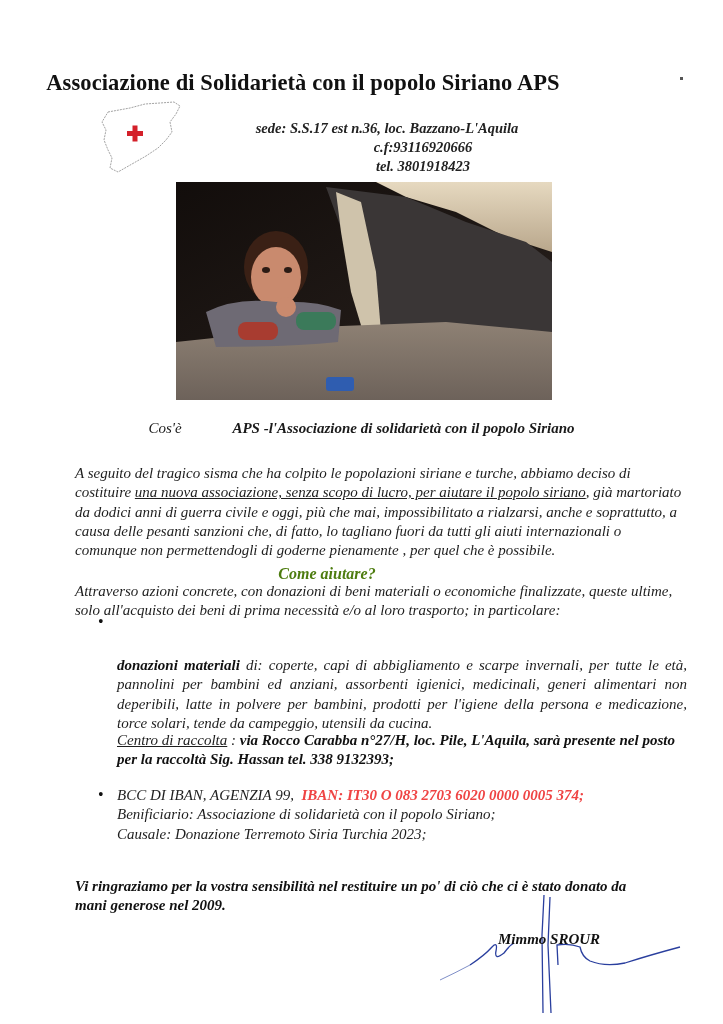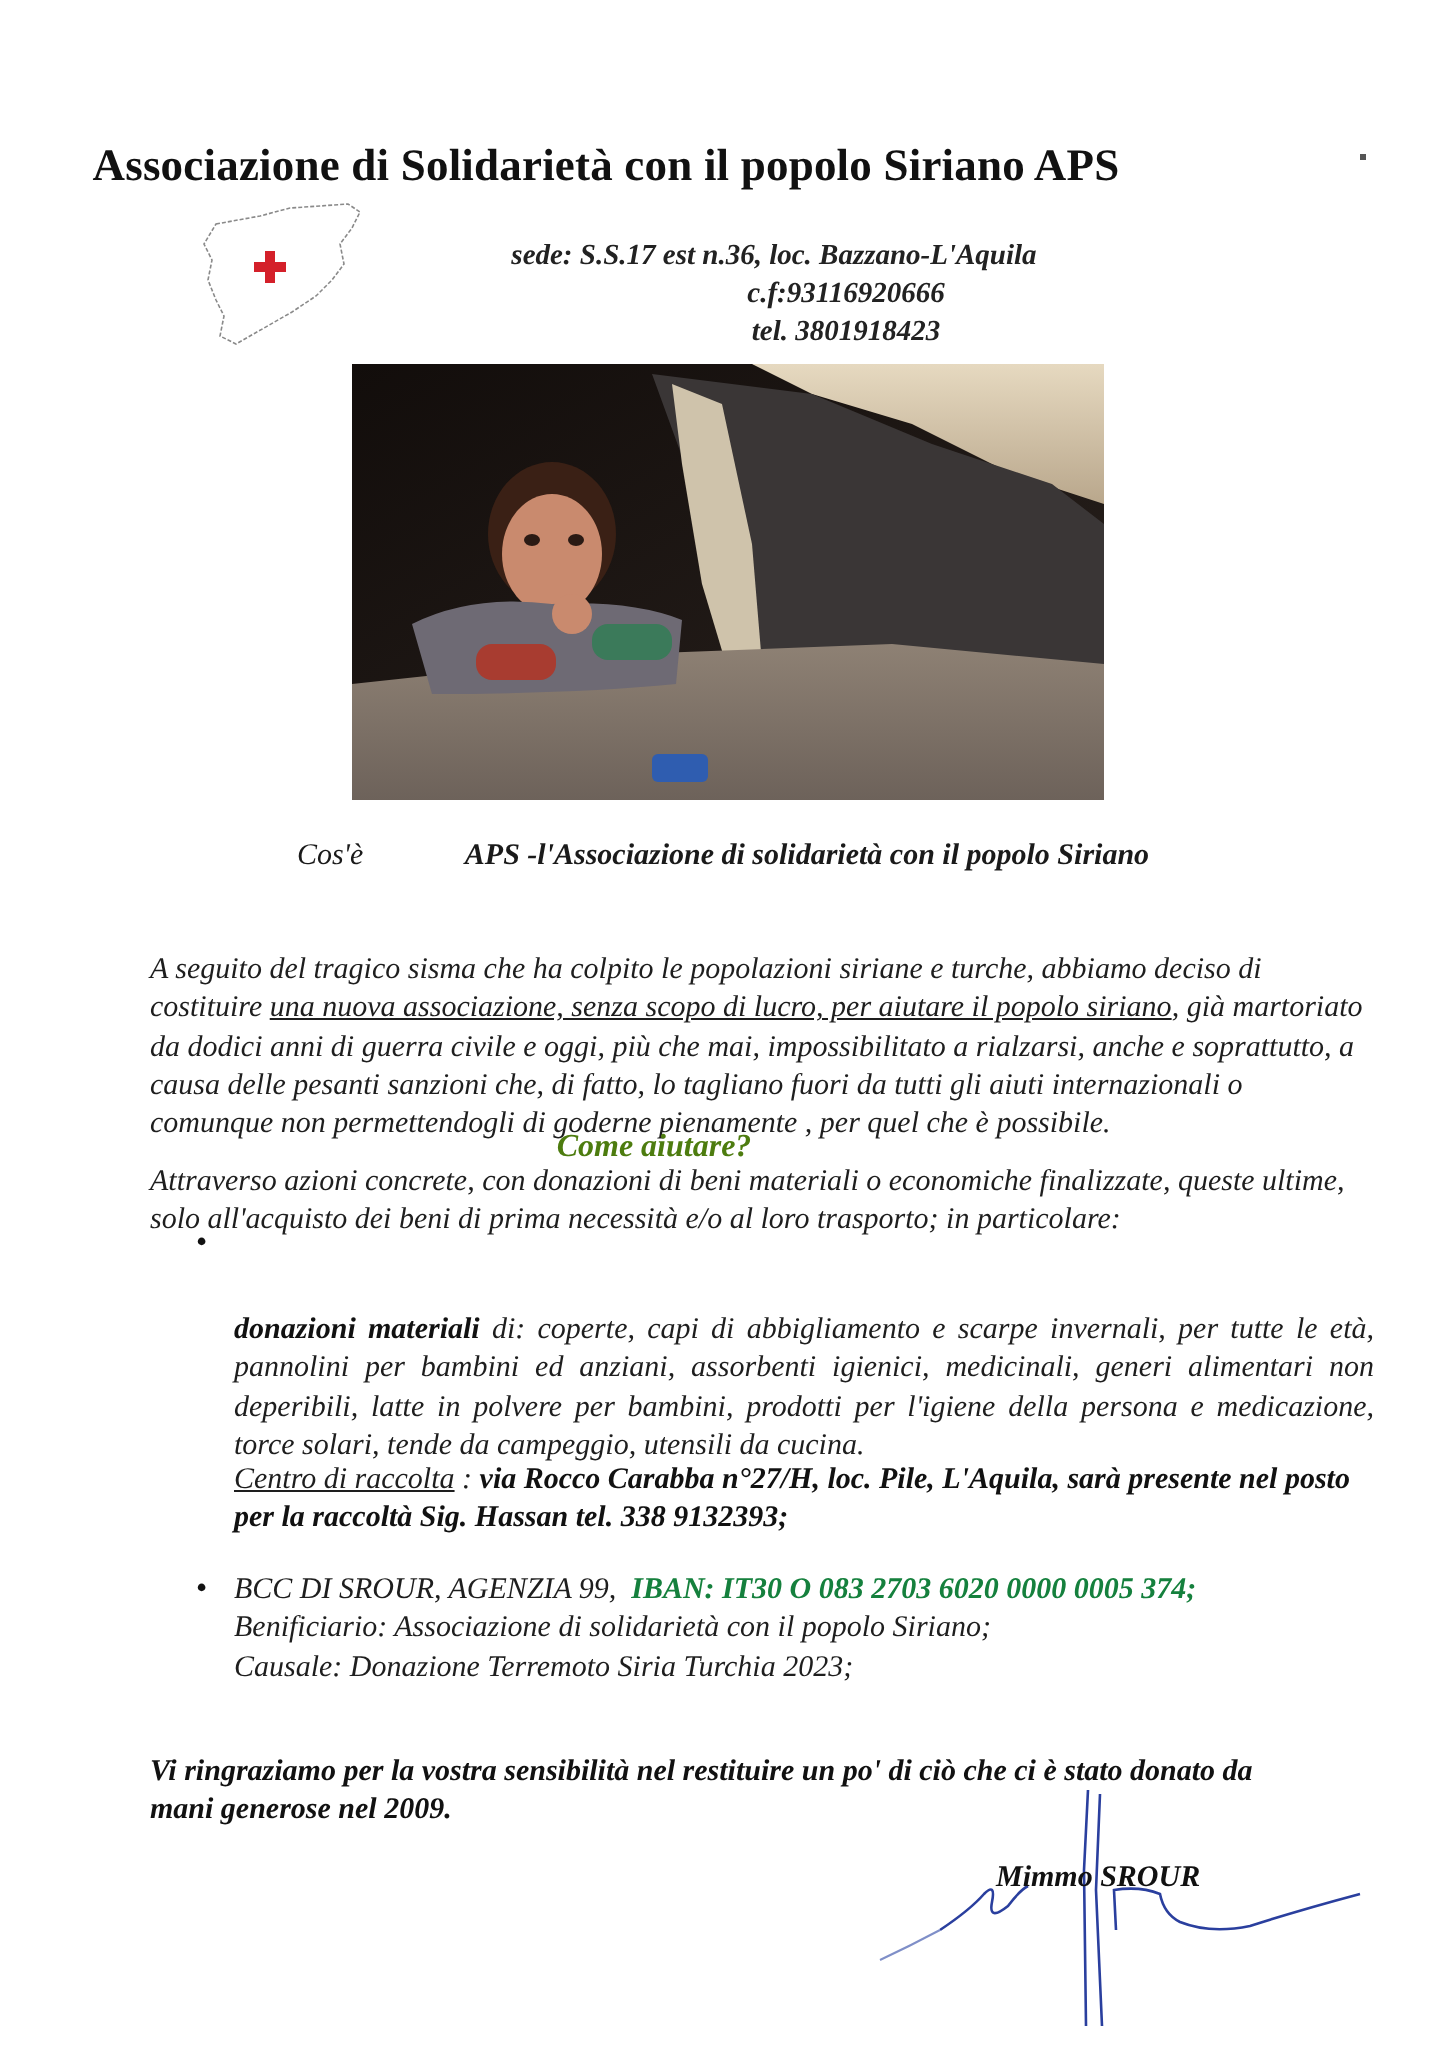--- a/index.html
+++ b/index.html
@@ -10,36 +10,36 @@
              font-size: 22.5px; font-weight: bold; letter-spacing: 0.1px; color: #111; }
     .logo { position: absolute; left: 100px; top: 100px; width: 85px; height: 75px; }
     .sede { position: absolute; left: 222px; top: 119px; width: 330px; text-align: center;
             font-style: italic; font-weight: bold; font-size: 14.5px; line-height: 19px; color: #222; }
     .sede .l2, .sede .l3 { display: block; padding-left: 72px; }
     .photo { position: absolute; left: 176px; top: 182px; width: 376px; height: 218px; overflow: hidden; background: #1b1512; }
     .caption { position: absolute; left: 0; width: 723px; top: 420px; text-align: center;
                font-style: italic; font-size: 15px; color: #1a1a1a; }
     .caption b { font-weight: bold; margin-left: 47px; }
     .para { position: absolute; left: 75px; width: 610px; font-style: italic; font-size: 15px; line-height: 19.3px; color: #1e1e1e; }
-    .p1 { top: 476px; }
+    .p1 { top: 464px; }
     .p1 u { text-decoration: underline; }
     .heading2 { position: absolute; left: 0; width: 654px; top: 565px; text-align: center;
                 font-weight: bold; font-style: italic; font-size: 16px; color: #4d7c0f; }
     .p2 { top: 582px; }
     .bullet { position: absolute; left: 98px; font-size: 16px; color: #111; }
     .b1 { top: 613px; }
     .b2 { top: 786px; }
     .item { position: absolute; left: 117px; width: 570px; font-style: italic; font-size: 15px; line-height: 19.3px; color: #1e1e1e; }
     .i1 { top: 612px; text-align: justify; margin-top: 44px; }
     .i1 .lead, .i2 .lead { font-weight: bold; color: #111; }
     .centro { top: 731px; }
     .centro .lbl { text-decoration: underline; font-weight: normal; }
     .centro b { font-weight: bold; color: #111; }
     .i2 { top: 786px; }
-    .i2 .iban { font-weight: bold; color: #15803d; }
+    .i2 .iban { font-weight: bold; color: #ef4444; }
     .closing { position: absolute; left: 75px; top: 877px; width: 560px; font-weight: bold; font-style: italic;
                font-size: 15px; line-height: 19.3px; color: #111; }
     .sigtext { position: absolute; left: 498px; top: 931px; font-weight: bold; font-style: italic; font-size: 15px; color: #111; }
     .sig { position: absolute; left: 430px; top: 895px; width: 260px; height: 120px; }
     .speck { position: absolute; left: 680px; top: 77px; width: 3px; height: 3px; background: #555; }
   </style>
 </head>
 <body>
 
 <div class="page">
@@ -106,21 +106,21 @@
     <span class="lead">donazioni materiali</span><span> di: coperte, capi di abbigliamento e scarpe invernali, per tutte le età, pannolini per bambini ed anziani, assorbenti igienici, medicinali, generi alimentari non deperibili, latte in polvere per bambini, prodotti per l'igiene della persona e medicazione, torce solari, tende da campeggio, utensili da cucina.</span>
   </div>
 
   <div class="item centro">
     <span class="lbl">Centro di raccolta</span><span> : </span><b>via Rocco Carabba n°27/H, loc. Pile, L'Aquila, sarà presente nel posto per la raccoltà Sig. Hassan tel. 338 9132393;</b>
   </div>
 
   <span class="bullet b2">•</span>
   <div class="item i2">
     <div>
-      <span style="white-space:pre">BCC DI SROUR, AGENZIA 99,  </span><span class="iban">IBAN: IT30 O 083 2703 6020 0000 0005 374;</span>
+      <span style="white-space:pre">BCC DI IBAN, AGENZIA 99,  </span><span class="iban">IBAN: IT30 O 083 2703 6020 0000 0005 374;</span>
     </div>
     <div>Benificiario: Associazione di solidarietà con il popolo Siriano;</div>
     <div>Causale: Donazione Terremoto Siria Turchia 2023;</div>
   </div>
 
   <div class="closing">Vi ringraziamo per la vostra sensibilità nel restituire un po' di ciò che ci è stato donato da mani generose nel 2009.</div>
 
   <svg class="sig" viewBox="0 0 260 120">
     <path d="M40 70 Q55 60 62 52 Q68 46 66 56 Q64 66 74 58 Q80 50 84 48" fill="none" stroke="#2a3f9e" stroke-width="1.3"></path>
     <path d="M10 85 Q25 78 40 70" fill="none" stroke="#7f8fc8" stroke-width="1"></path>

